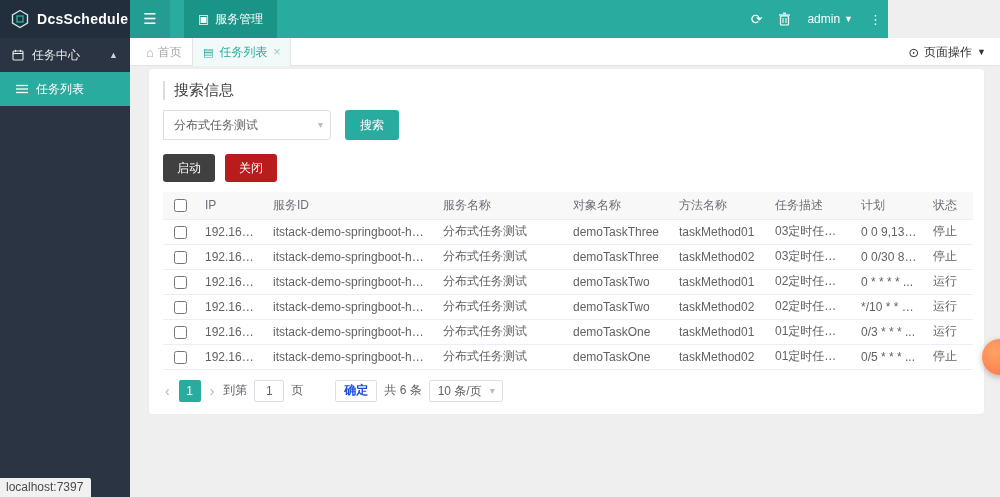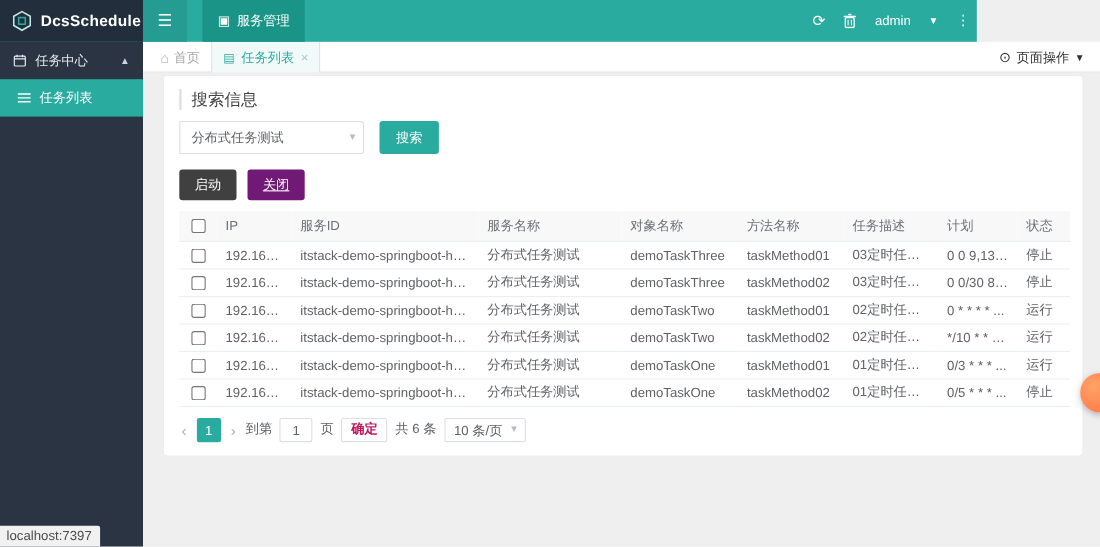--- a/index.html
+++ b/index.html
@@ -7,21 +7,21 @@
   body { position:relative; font-family:"Liberation Sans","DejaVu Sans",sans-serif; font-size:12px; background:#efefef; }
 
   
   .topbar { position:absolute; left:0; top:0; width:888px; height:38px; background:#2aab9f; z-index:5; }
   .logo { position:absolute; left:0; top:0; width:130px; height:38px; background:#232e3c; display:flex; align-items:center; padding-left:10px; gap:7px; }
   .logo-title { color:#ffffff; font-size:14px; font-weight:bold; letter-spacing:.3px; }
   .hamburger { position:absolute; left:130px; top:0; width:40px; height:38px; background:#249c91; color:#fff; font-size:15px; display:flex; align-items:center; justify-content:center; cursor:pointer; }
   .topmenu { position:absolute; left:184px; top:0; height:38px; padding:0 14px; background:#1b9488; color:#fff; display:flex; align-items:center; gap:6px; font-size:12px; cursor:pointer; }
   .topbar-right { position:absolute; right:6px; top:0; height:38px; display:flex; align-items:center; gap:16px; color:#ffffff; }
   .topbar-right .icon { font-size:14px; cursor:pointer; line-height:1; }
-  .user-drop { display:flex; align-items:center; gap:16px; cursor:pointer; font-size:12px; }
+  .user-drop { display:flex; align-items:center; gap:4px; cursor:pointer; font-size:12px; }
   .kebab { font-size:13px; cursor:pointer; }
 
   
   .tabsbar { position:absolute; left:130px; top:38px; width:870px; height:28px; background:#ffffff; border-bottom:1px solid #e3e3e3; z-index:4; }
   .crumb-home { position:absolute; left:16px; top:0; height:28px; display:flex; align-items:center; gap:4px; color:#aaaaaa; cursor:pointer; }
   .tab-active { position:absolute; left:62px; top:0; height:28px; padding:0 10px; display:flex; align-items:center; gap:6px; background:#f2faf9; border-left:1px solid #e3e3e3; border-right:1px solid #e3e3e3; color:#2aab9f; cursor:pointer; }
   .tab-close { color:#9bc9c3; font-size:12px; cursor:pointer; }
   .page-ops { position:absolute; right:14px; top:0; height:28px; display:flex; align-items:center; gap:5px; color:#333; font-size:12px; cursor:pointer; }
 
   
@@ -38,35 +38,35 @@
 
   .form-row { display:flex; align-items:center; margin-bottom:14px; }
   .label-box { height:30px; line-height:28px; padding:0 12px; border:1px solid #dcdfe6; border-right:none; border-radius:3px 0 0 3px; color:#606266; background:#fff; }
   .select-box { position:relative; width:168px; height:30px; line-height:28px; padding:0 22px 0 10px; border:1px solid #dcdfe6; border-radius:0 3px 3px 0; color:#606266; background:#fff; cursor:pointer; }
   .select-box .caret, .size-select .caret { position:absolute; right:7px; top:0; line-height:28px; color:#b8bcc4; font-size:10px; }
   .btn { display:inline-flex; align-items:center; justify-content:center; height:30px; padding:0 15px; border:none; border-radius:3px; color:#fff; font-size:12px; cursor:pointer; font-family:inherit; }
   .btn-search { background:#2aab9f; margin-left:14px; }
   .action-row { display:flex; gap:10px; margin-bottom:10px; }
   .btn-sm { height:28px; padding:0 14px; }
   .btn-teal { background:#404040; }
-  .btn-orange { background:#701a75;text-decoration:underline; }
+  .btn-orange { background:#b91c1c; }
 
   
   table { width:100%; border-collapse:collapse; table-layout:fixed; color:#606266; font-size:12px; }
   th { background:#f8f8f9; font-weight:normal; text-align:left; height:27px; padding:0 8px; border-bottom:1px solid #ebeef5; color:#6b6f76; overflow:hidden; white-space:nowrap; }
   td { height:25px; padding:0 8px; border-bottom:1px solid #ebeef5; overflow:hidden; white-space:nowrap; text-overflow:ellipsis; }
   .cb-col { width:34px; text-align:center; }
   input[type=checkbox] { width:13px; height:13px; cursor:pointer; vertical-align:middle; }
 
   
   .pager { display:flex; align-items:center; gap:7px; margin-top:10px; color:#606266; }
   .pg-arrow { color:#b0b3b9; font-size:14px; cursor:pointer; padding:0 2px; }
   .pg-current { width:22px; height:22px; background:#2aab9f; color:#fff; display:flex; align-items:center; justify-content:center; border-radius:2px; cursor:pointer; }
   .pg-input { width:30px; height:22px; border:1px solid #dcdfe6; border-radius:2px; text-align:center; font-size:12px; color:#606266; font-family:inherit; }
-  .pg-confirm { height:22px; padding:0 8px; border:1px solid #dcdfe6; border-radius:2px; background:#fff; color:#be185d; font-weight:bold; font-size:12px; cursor:pointer; font-family:inherit; }
+  .pg-confirm { height:22px; padding:0 8px; border:1px solid #dcdfe6; border-radius:2px; background:#fff; color:#1d4ed8; font-weight:bold; font-size:12px; cursor:pointer; font-family:inherit;margin-left:25px; }
   .size-select { position:relative; height:22px; line-height:20px; padding:0 20px 0 8px; border:1px solid #dcdfe6; border-radius:2px; color:#606266; cursor:pointer; background:#fff; }
   .size-select .caret { line-height:20px; }
 
   
   .fab { position:absolute; left:982px; top:339px; width:36px; height:36px; border-radius:50%; background:radial-gradient(circle at 35% 35%, #ffa366, #ff7043); box-shadow:0 2px 6px rgba(0,0,0,.25); z-index:8; cursor:pointer; }
   .statusbar { position:absolute; left:0; bottom:0; background:#f1f1f1; color:#4a4a4a; font-size:12px; padding:2px 8px 3px 6px; z-index:9; border-top-right-radius:2px; }
   svg { display:block; }
 </style>
 </head>
 <body>

